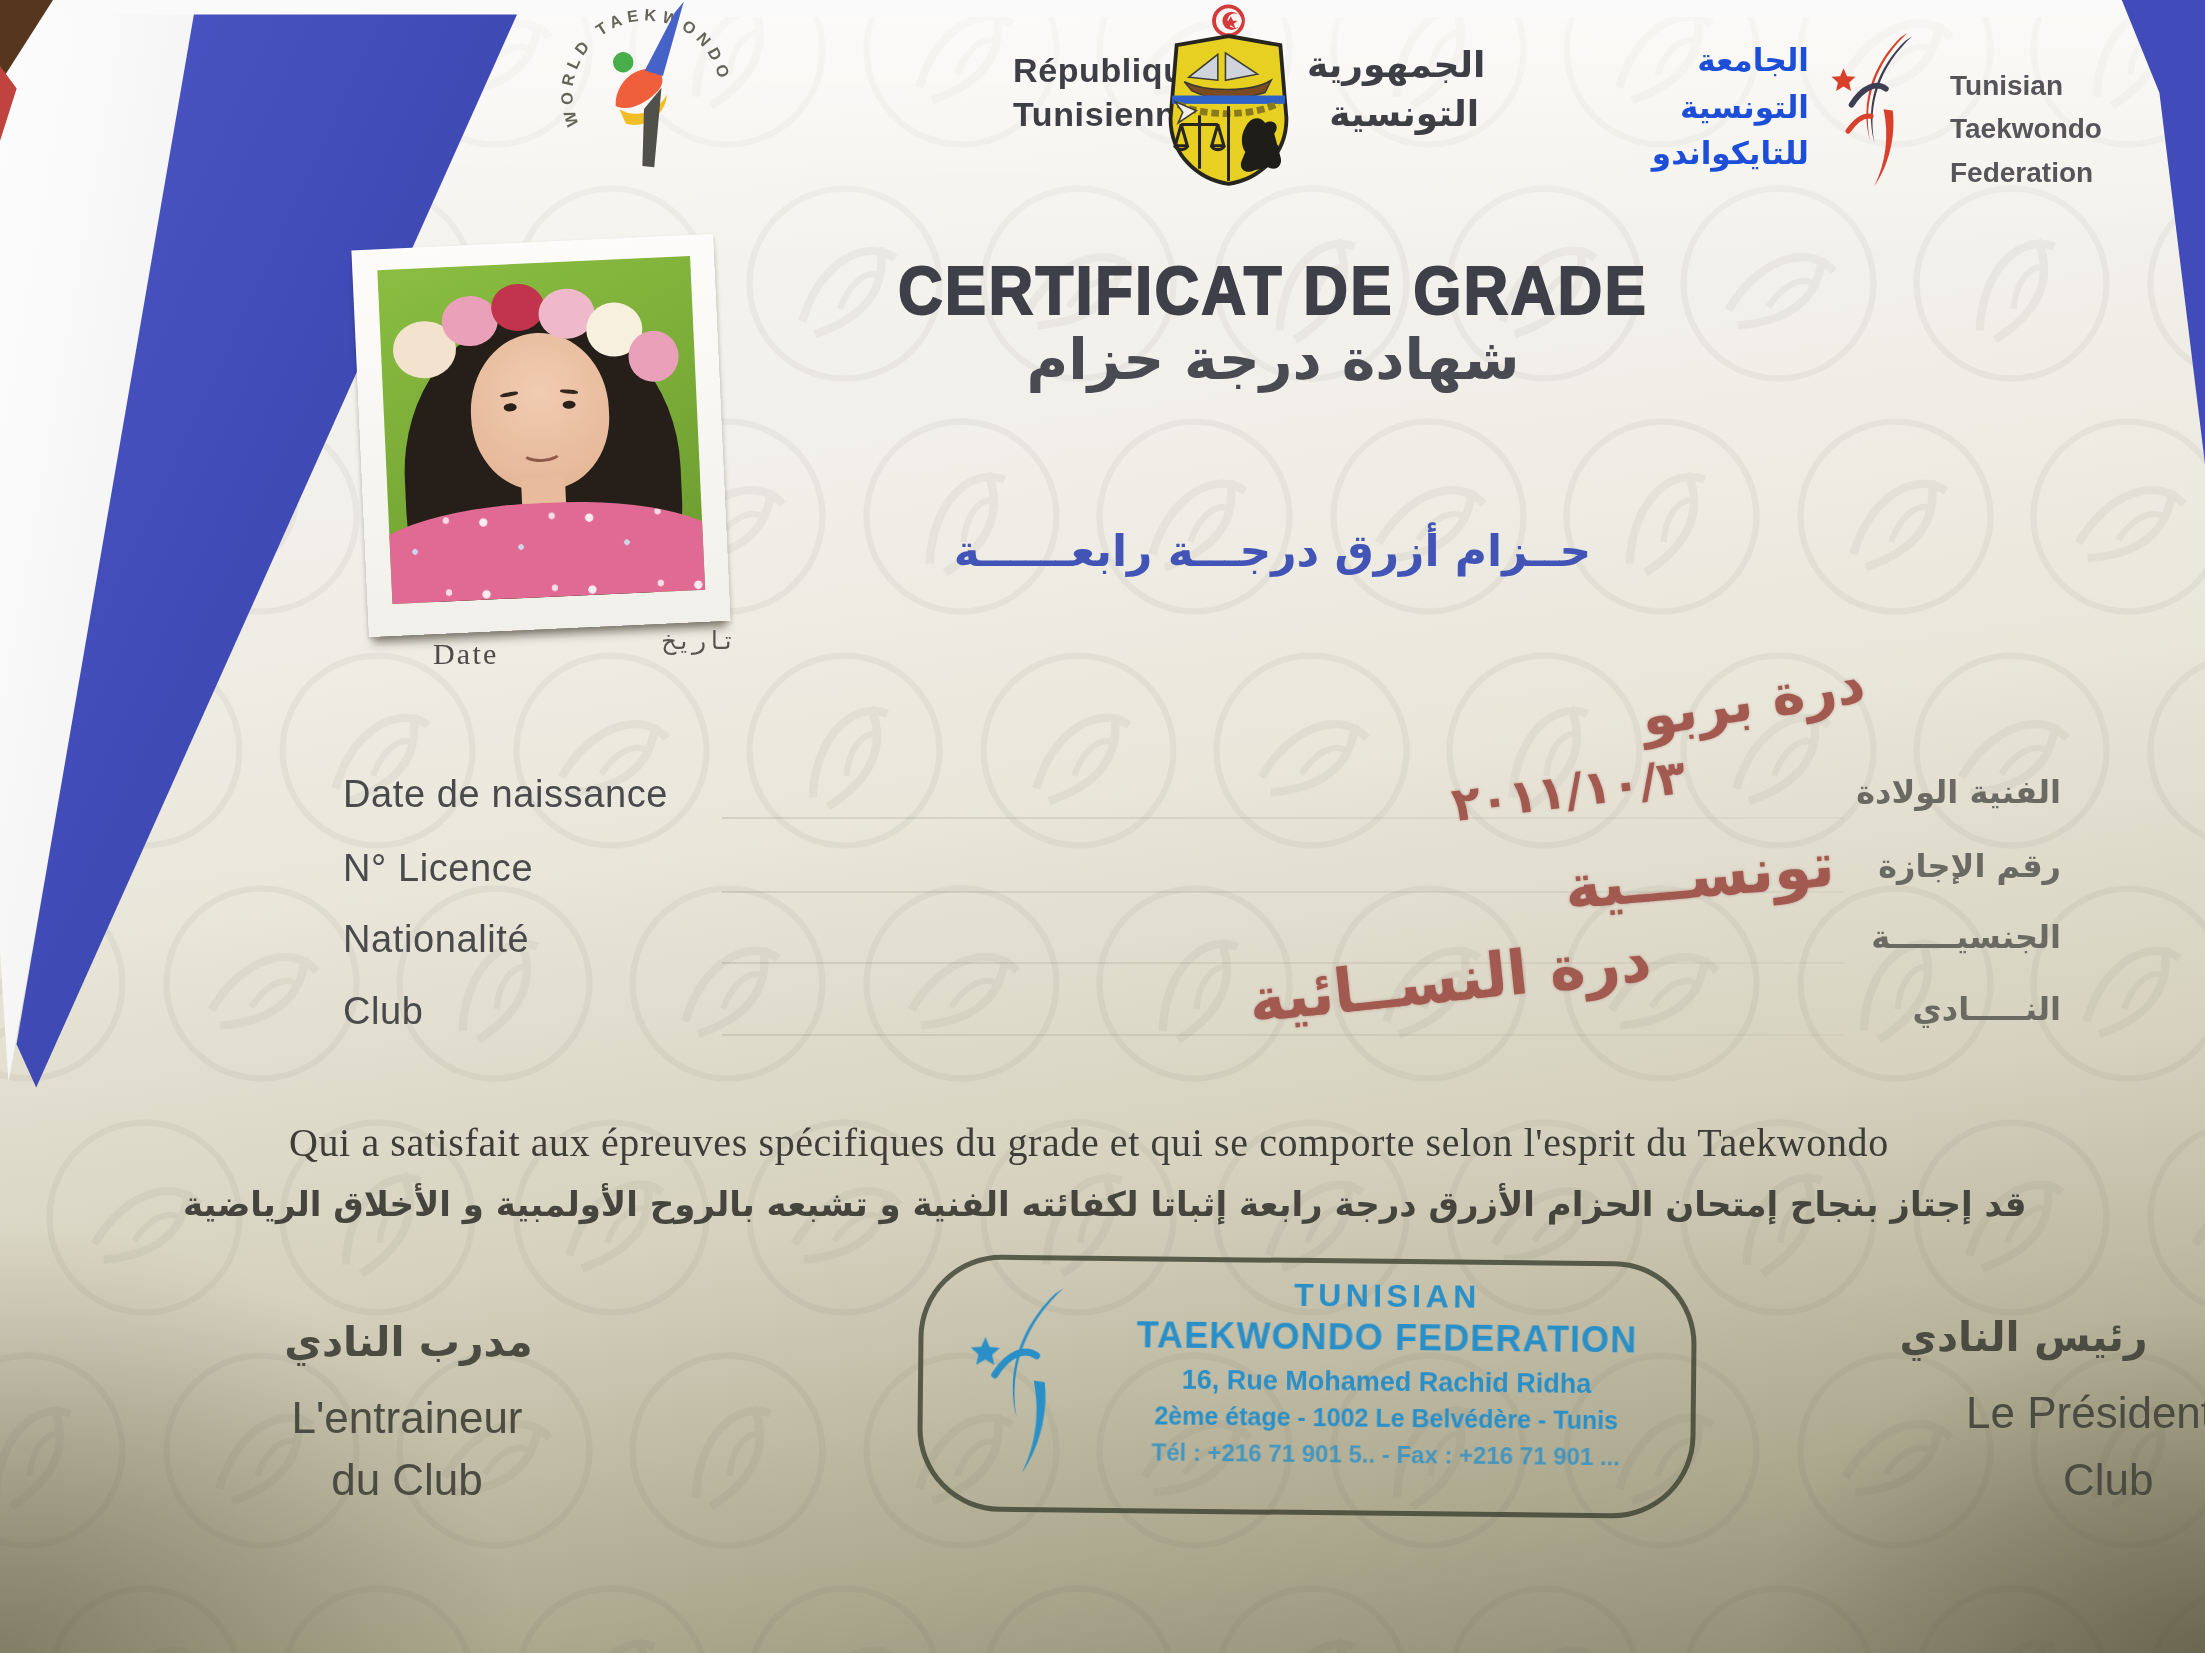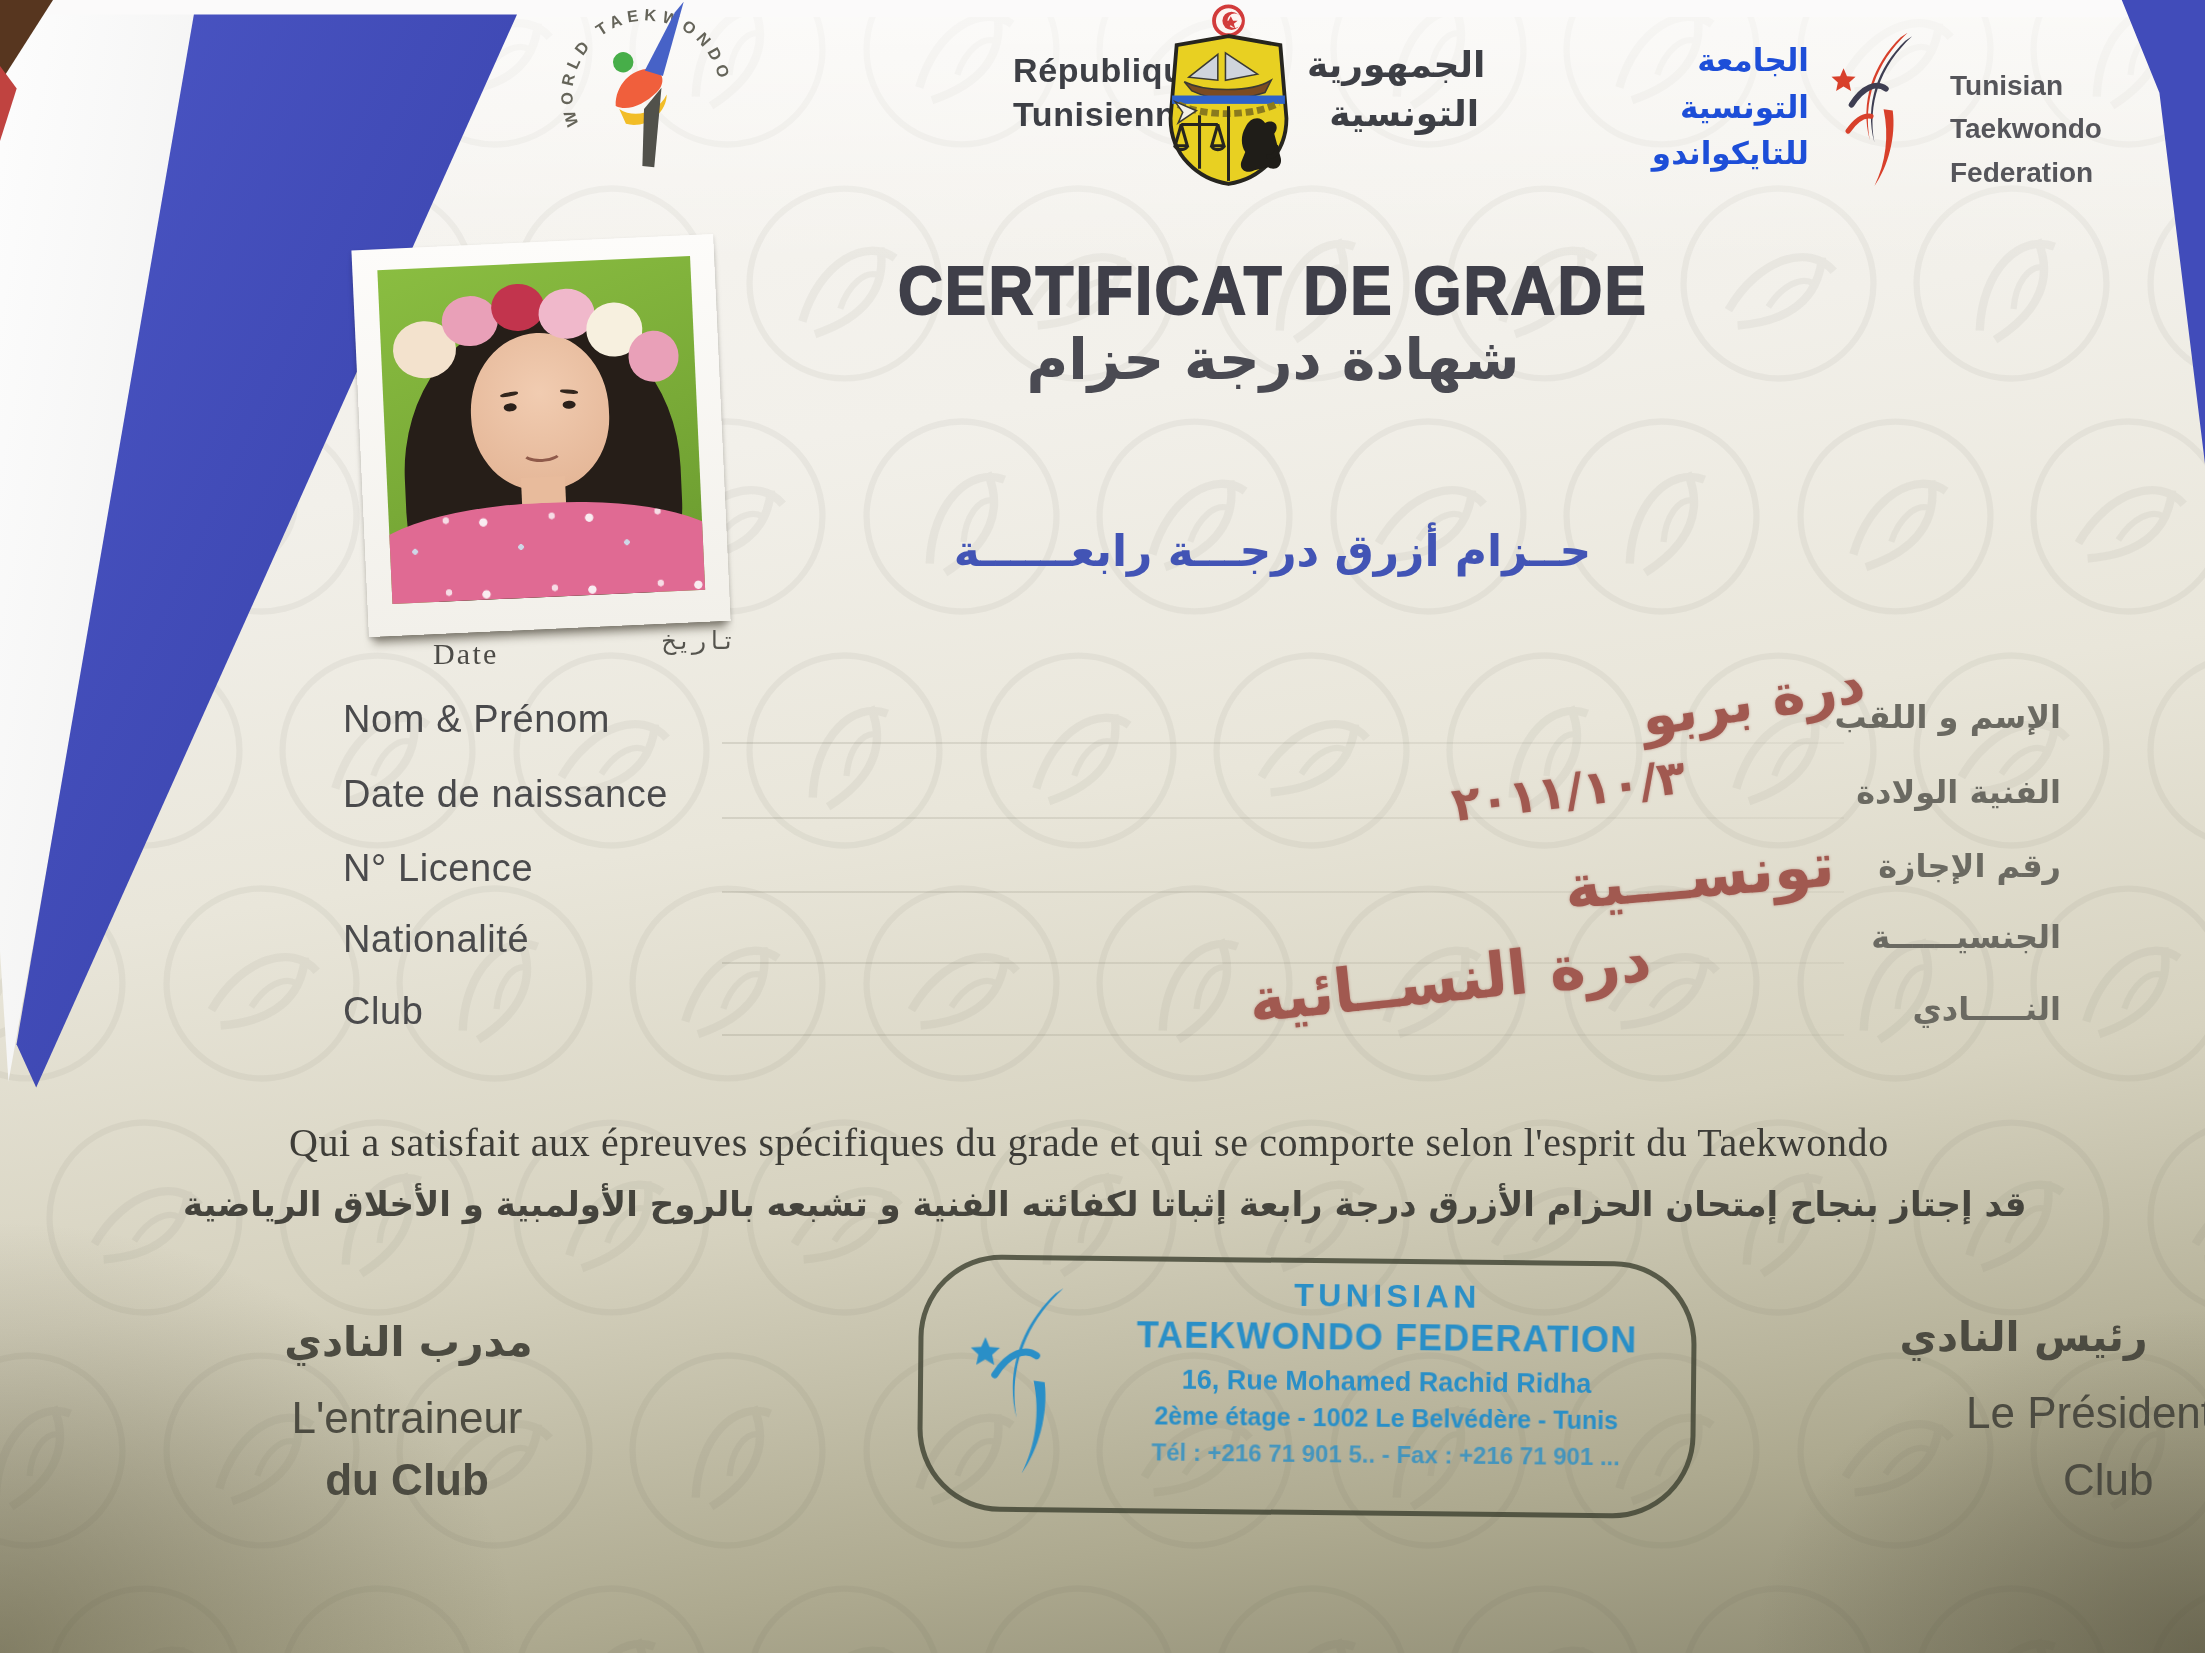--- a/index.html
+++ b/index.html
@@ -114,21 +114,21 @@
   .s2 { top:53px;  font-size:36px; letter-spacing:1.1px; }
   .s3 { top:103px; font-size:27px; }
   .s4 { top:140px; font-size:25px; }
   .s5 { top:177px; font-size:24px; opacity:.8; }
 
   
   .sig { color:#4c4b41; }
   .sig-l-ar { position:absolute; left:239px; top:1318px; width:339px; text-align:center; font-size:41px;
     font-weight:700; font-family:"DejaVu Sans",sans-serif; }
   .sig-l-fr1 { position:absolute; left:232px; top:1393px; width:350px; text-align:center; font-size:44px; }
-  .sig-l-fr2 { position:absolute; left:232px; top:1455px; width:350px; text-align:center; font-size:44px;font-weight:bold; }
+  .sig-l-fr2 { position:absolute; left:232px; top:1455px; width:350px; text-align:center; font-size:44px; }
   .sig-r-ar { position:absolute; left:1865px; top:1313px; width:317px; text-align:center; font-size:41px;
     font-weight:700; font-family:"DejaVu Sans",sans-serif; }
   .sig-r-fr1 { position:absolute; left:1966px; top:1388px; width:289px; font-size:44px; }
   .sig-r-fr2 { position:absolute; left:2063px; top:1455px; font-size:44px; }
 </style>
 </head>
 <body>
 
 <div id="scene">
 
@@ -484,25 +484,20 @@
       <div class="flower" style="left:36%;top:6%;width:17%;height:14%;background:#c2344d;"></div>
       <div class="flower" style="left:51%;top:8%;width:18%;height:15%;background:#f0b8cb;"></div>
       <div class="flower" style="left:66%;top:13%;width:18%;height:16%;background:#f7f0df;"></div>
       <div class="flower" style="left:79%;top:22%;width:16%;height:15%;background:#e9a0b8;"></div>
       <div class="dress"></div>
     </div>
   </div>
   <div class="date-fr">Date</div>
   <div class="date-ar">تاريخ</div>
 
-  <div class="frow" style="top:698px">
-    <span class="fr">Nom &amp; Prénom</span>
-    <span class="ln"></span>
-    <span class="ar">الإسم و اللقب</span>
-  </div>
   <div class="frow" style="top:773px">
     <span class="fr">Date de naissance</span>
     <span class="ln"></span>
     <span class="ar">الفنية الولادة</span>
   </div>
   <div class="frow" style="top:847px">
     <span class="fr">N° Licence</span>
     <span class="ln"></span>
     <span class="ar">رقم الإجازة</span>
   </div>

